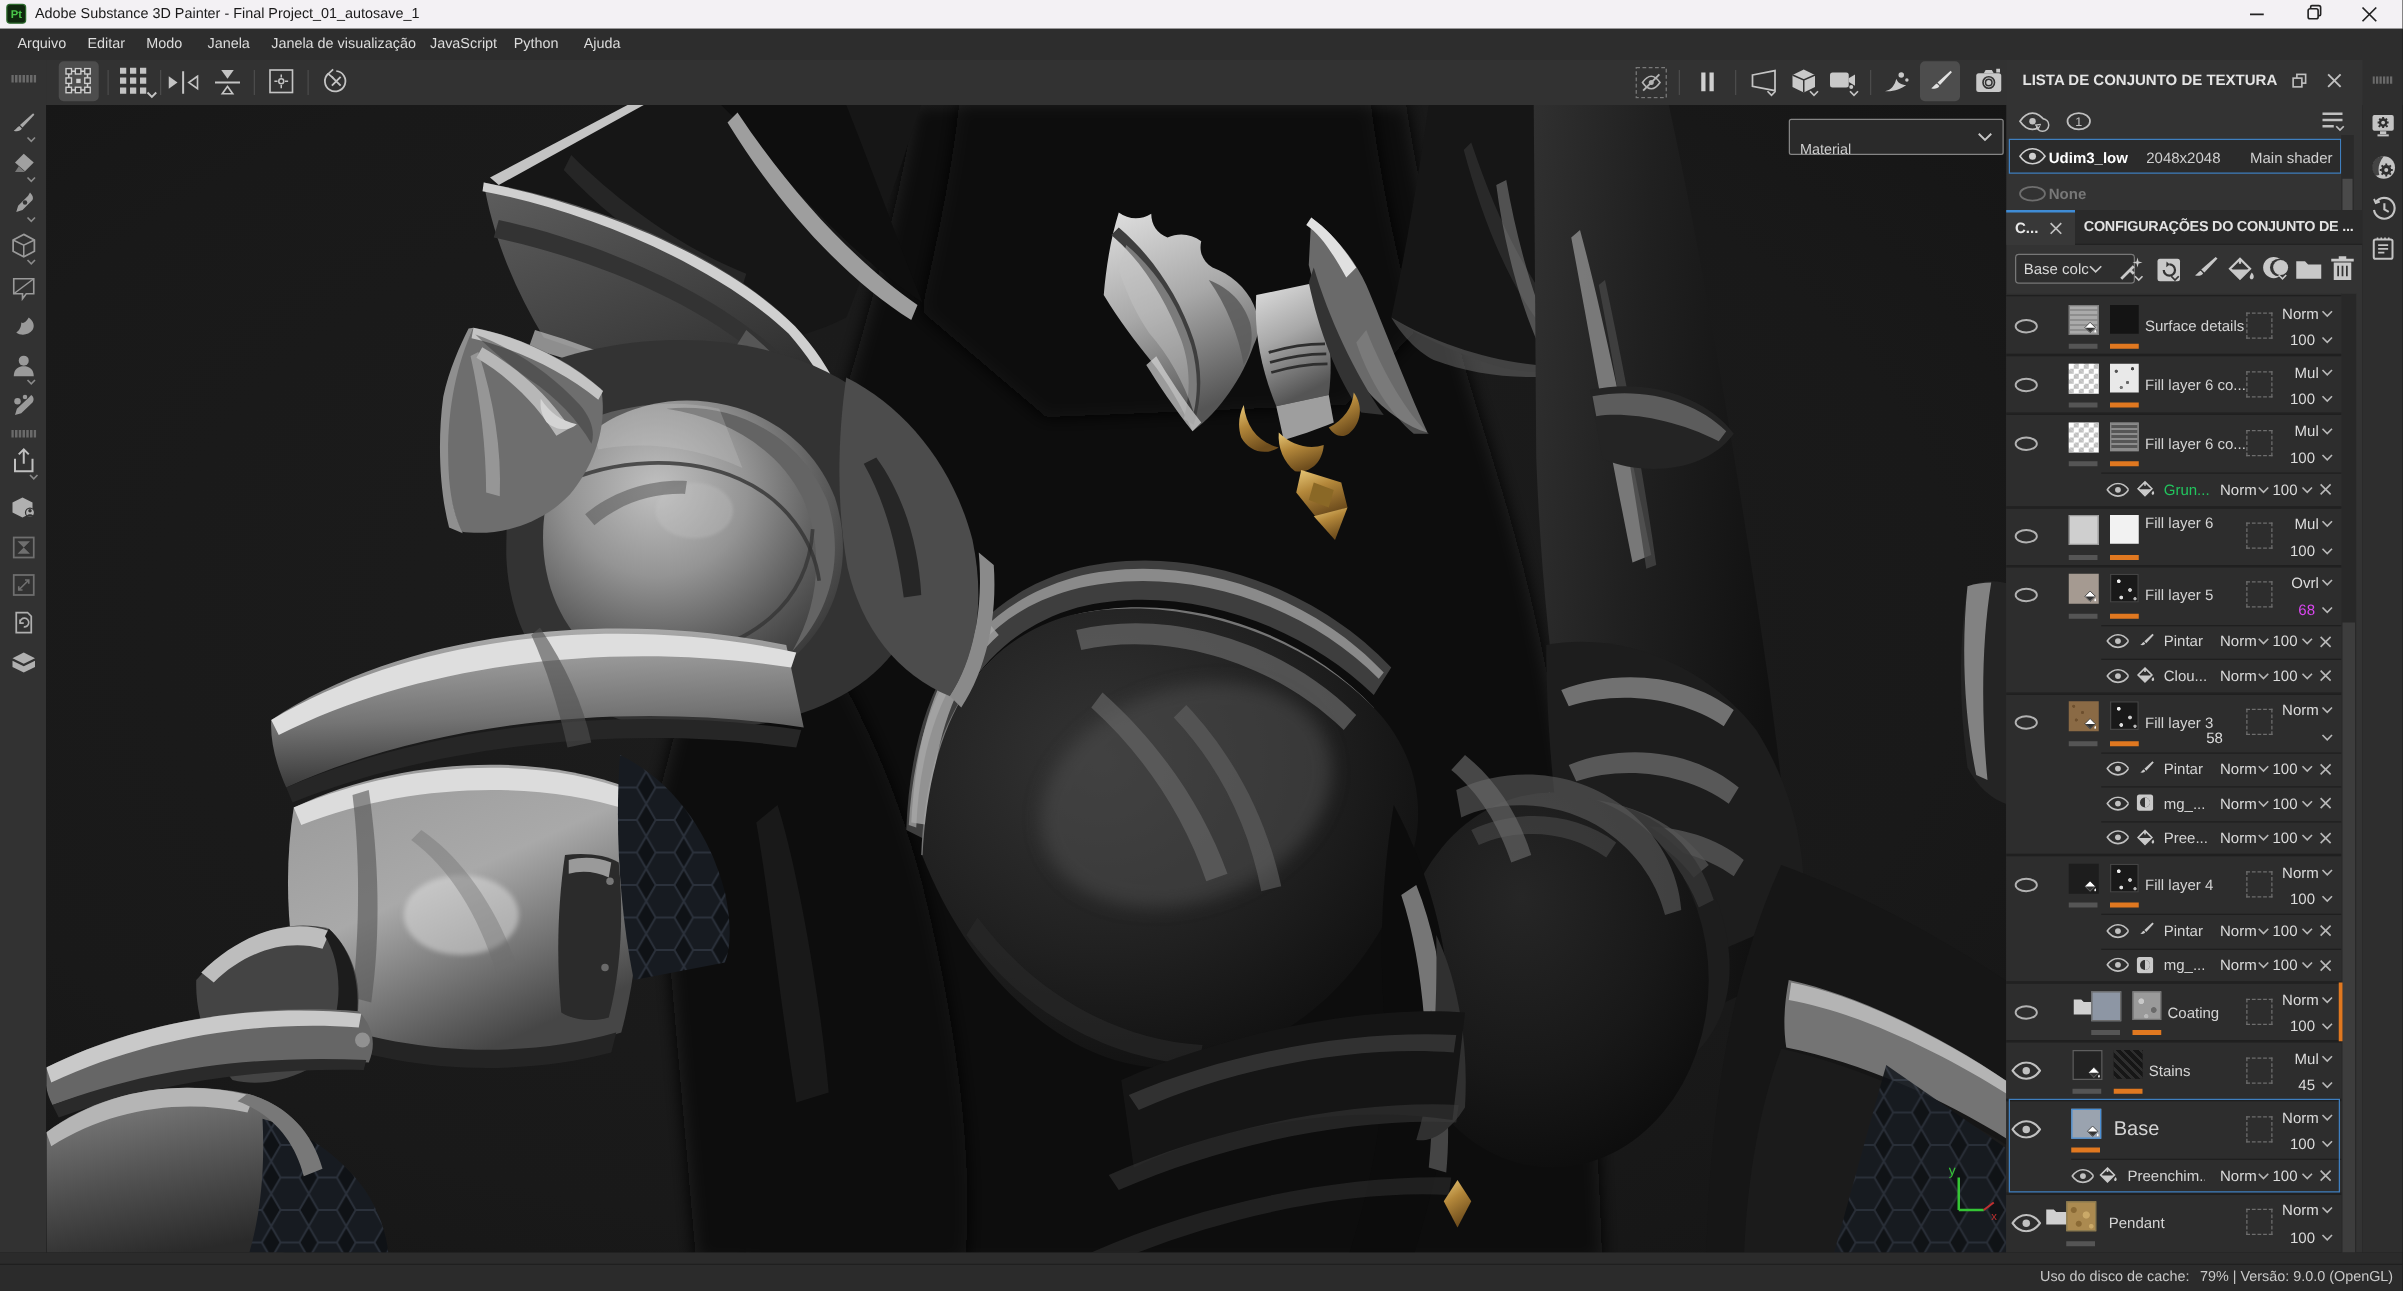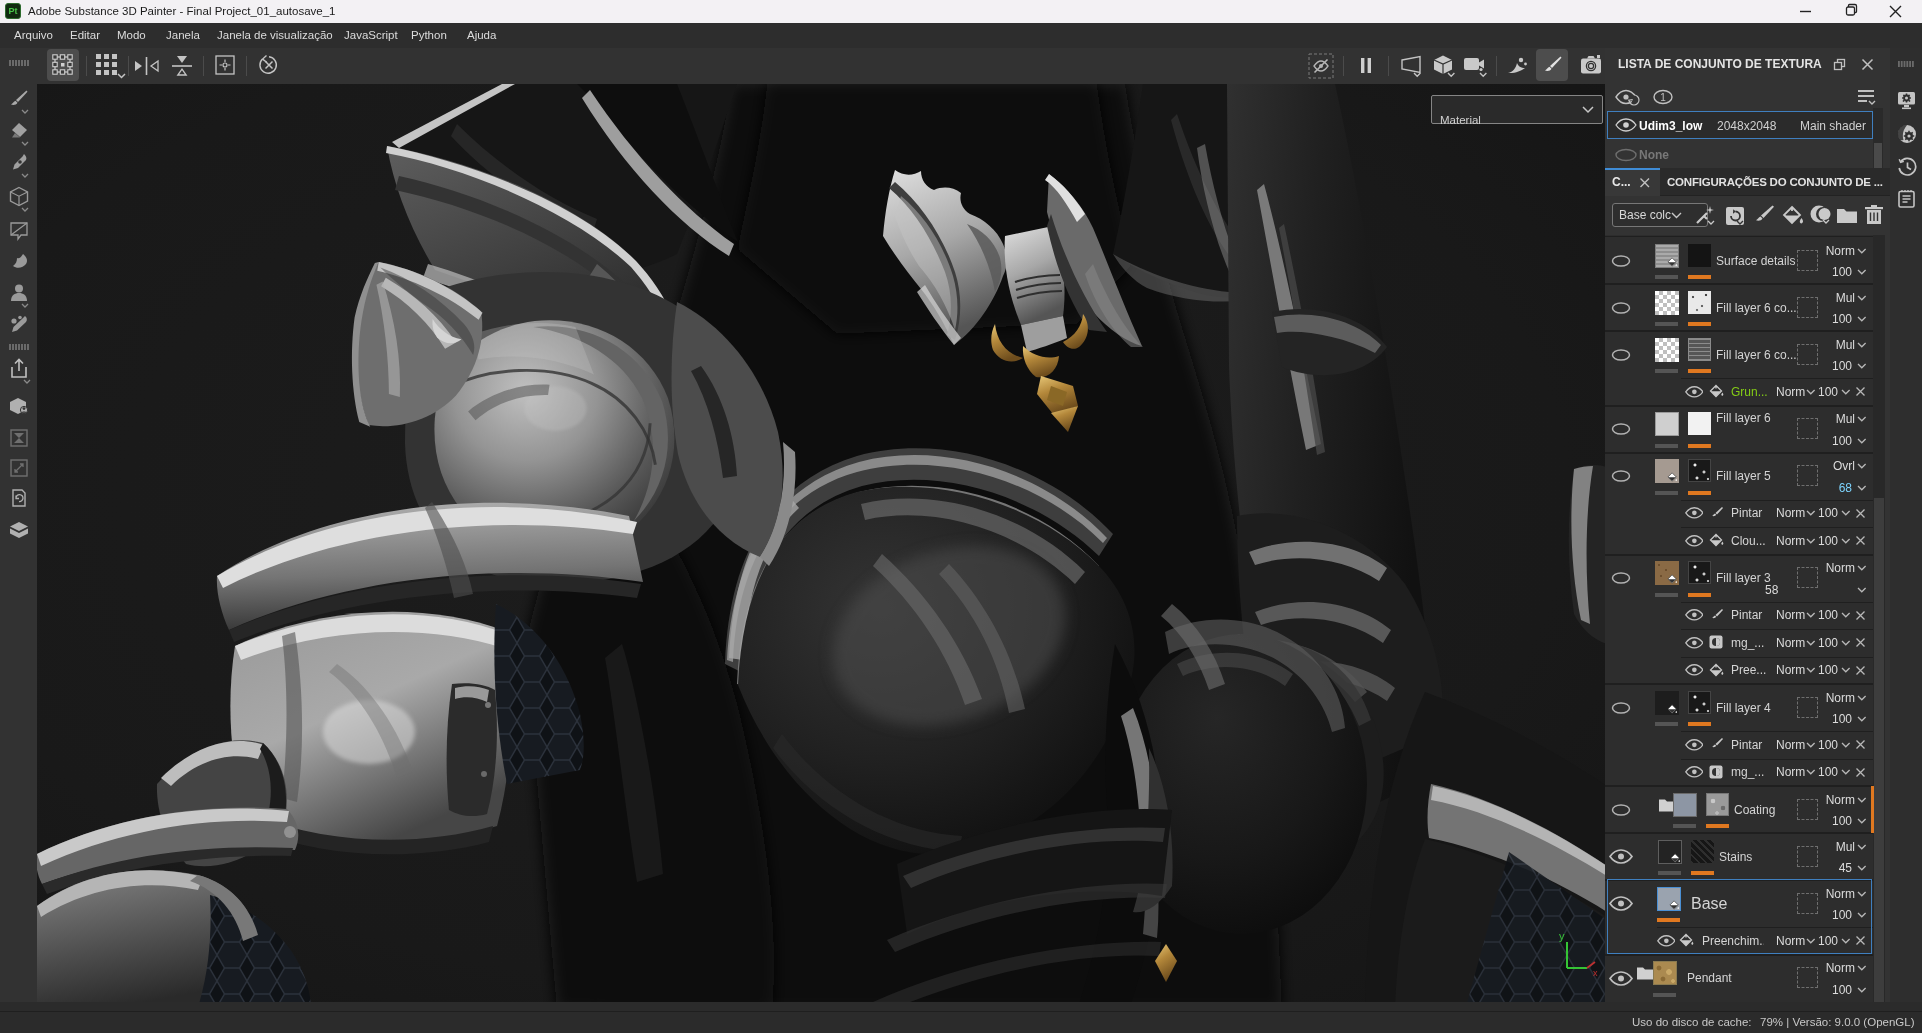--- a/index.html
+++ b/index.html
@@ -685,21 +685,21 @@
   <div class="abs" style="left:76px;top:330px;width:192px;height:1px;background:#1f1f1f;"></div>
   <svg class="abs" style="left:79.64px;top:337.9px;" width="18.72" height="11.7" viewBox="0 0 24 15">
         <path d="M 1,7.5 C 4.5,2.5 8.5,1 12,1 C 15.5,1 19.5,2.5 23,7.5 C 19.5,12.5 15.5,14 12,14 C 8.5,14 4.5,12.5 1,7.5 Z" fill="none" stroke="#c0c0c0" stroke-width="1.7"></path>
         <circle cx="12" cy="7.5" r="3" fill="#c0c0c0"></circle>
       </svg>
   <svg class="abs" style="left:104px;top:336.25px;" width="16" height="15">
         <path d="M 7,1.5 L 12.5,7 L 7,12.5 L 1.5,7 Z M 7,1.5 L 7,4.5" fill="none" stroke="#c9c9c9" stroke-width="1.3"></path>
         <path d="M 2,7.3 L 12,7.3 L 7,12.4 Z" fill="#c9c9c9"></path>
         <path d="M 13.5,8.5 C 14.4,9.8 14.6,10.6 14,11.4 C 13.4,12.2 12.4,11.8 12.3,10.8 C 12.2,10 12.9,9.4 13.5,8.5 Z" fill="#c9c9c9"></path>
       </svg>
-  <div class="abs" style="left:126px;top:336.75px;width:42px;height:14px;line-height:14px;color:#84cc16;font-size:12px;white-space:nowrap;overflow:hidden;">Grun...</div>
+  <div class="abs" style="left:126px;top:336.75px;width:42px;height:14px;line-height:14px;color:#22c55e;font-size:12px;white-space:nowrap;overflow:hidden;">Grun...</div>
   <div class="abs" style="left:171px;top:336.75px;width:27px;height:14px;line-height:14px;color:#dcdcdc;font-size:12px;">Norm</div>
   <svg class="abs" style="left:201px;top:340.75px;" width="10" height="7">
         <path d="M 1,1 l 3.8,3.8 L 8.6,1" fill="none" stroke="#b8b8b8" stroke-width="1.3"></path>
       </svg>
   <div class="abs" style="left:213px;top:336.75px;width:22px;height:14px;line-height:14px;color:#dcdcdc;font-size:12px;">100</div>
   <svg class="abs" style="left:236px;top:340.75px;" width="10" height="7">
         <path d="M 1,1 l 3.8,3.8 L 8.6,1" fill="none" stroke="#b8b8b8" stroke-width="1.3"></path>
       </svg>
   <svg class="abs" style="left:250px;top:338.25px;" width="11" height="11">
         <path d="M 1.5,1.5 L 9.5,9.5 M 9.5,1.5 L 1.5,9.5" stroke="#b8b8b8" stroke-width="1.3"></path>
@@ -736,21 +736,21 @@
       </svg>
   <div class="abs" style="left:50px;top:442.5px;width:23px;height:4px;background:#555;"></div>
   <div class="abs" style="left:83px;top:411px;width:23px;height:23px;background:#191919;background-image:radial-gradient(circle at 6px 5px,#eee 1.2px,transparent 1.8px),radial-gradient(circle at 15px 12px,#ccc 1.2px,transparent 1.8px),radial-gradient(circle at 8px 18px,#ddd 1.2px,transparent 1.8px),radial-gradient(circle at 19px 19px,#bbb 1px,transparent 1.6px);border:1px solid #444;"></div>
   <div class="abs" style="left:83px;top:442.5px;width:23px;height:4px;background:#e07820;"></div>
   <div class="abs" style="left:111px;top:421px;height:14px;line-height:14px;color:#d4d4d4;font-size:12px;white-space:nowrap;">Fill layer 5</div>
   <div class="abs" style="left:192px;top:417px;width:21px;height:21px;border:1px dashed #6e6e6e;"></div>
   <div class="abs" style="left:160px;top:411px;width:90px;height:14px;line-height:14px;color:#dcdcdc;font-size:12px;text-align:right;">Ovrl</div>
   <svg class="abs" style="left:252px;top:415px;" width="10" height="7">
         <path d="M 1,1 l 3.8,3.8 L 8.6,1" fill="none" stroke="#b8b8b8" stroke-width="1.3"></path>
       </svg>
-  <div class="abs" style="left:160px;top:432.5px;width:87px;height:14px;line-height:14px;color:#7dd3fc;font-size:12px;text-align:right;">68</div>
+  <div class="abs" style="left:160px;top:432.5px;width:87px;height:14px;line-height:14px;color:#d946ef;font-size:12px;text-align:right;">68</div>
   <svg class="abs" style="left:252px;top:436.5px;" width="10" height="7">
         <path d="M 1,1 l 3.8,3.8 L 8.6,1" fill="none" stroke="#b8b8b8" stroke-width="1.3"></path>
       </svg>
   <div class="abs" style="left:76px;top:451.5px;width:192px;height:1px;background:#1f1f1f;"></div>
   <svg class="abs" style="left:79.64px;top:459.4px;" width="18.72" height="11.7" viewBox="0 0 24 15">
         <path d="M 1,7.5 C 4.5,2.5 8.5,1 12,1 C 15.5,1 19.5,2.5 23,7.5 C 19.5,12.5 15.5,14 12,14 C 8.5,14 4.5,12.5 1,7.5 Z" fill="none" stroke="#c0c0c0" stroke-width="1.7"></path>
         <circle cx="12" cy="7.5" r="3" fill="#c0c0c0"></circle>
       </svg>
   <svg class="abs" style="left:104px;top:457.75px;" width="15" height="15">
         <path d="M 13,1 L 6.5,7 L 8,8.5 L 14,2 Z" fill="#c9c9c9"></path>

